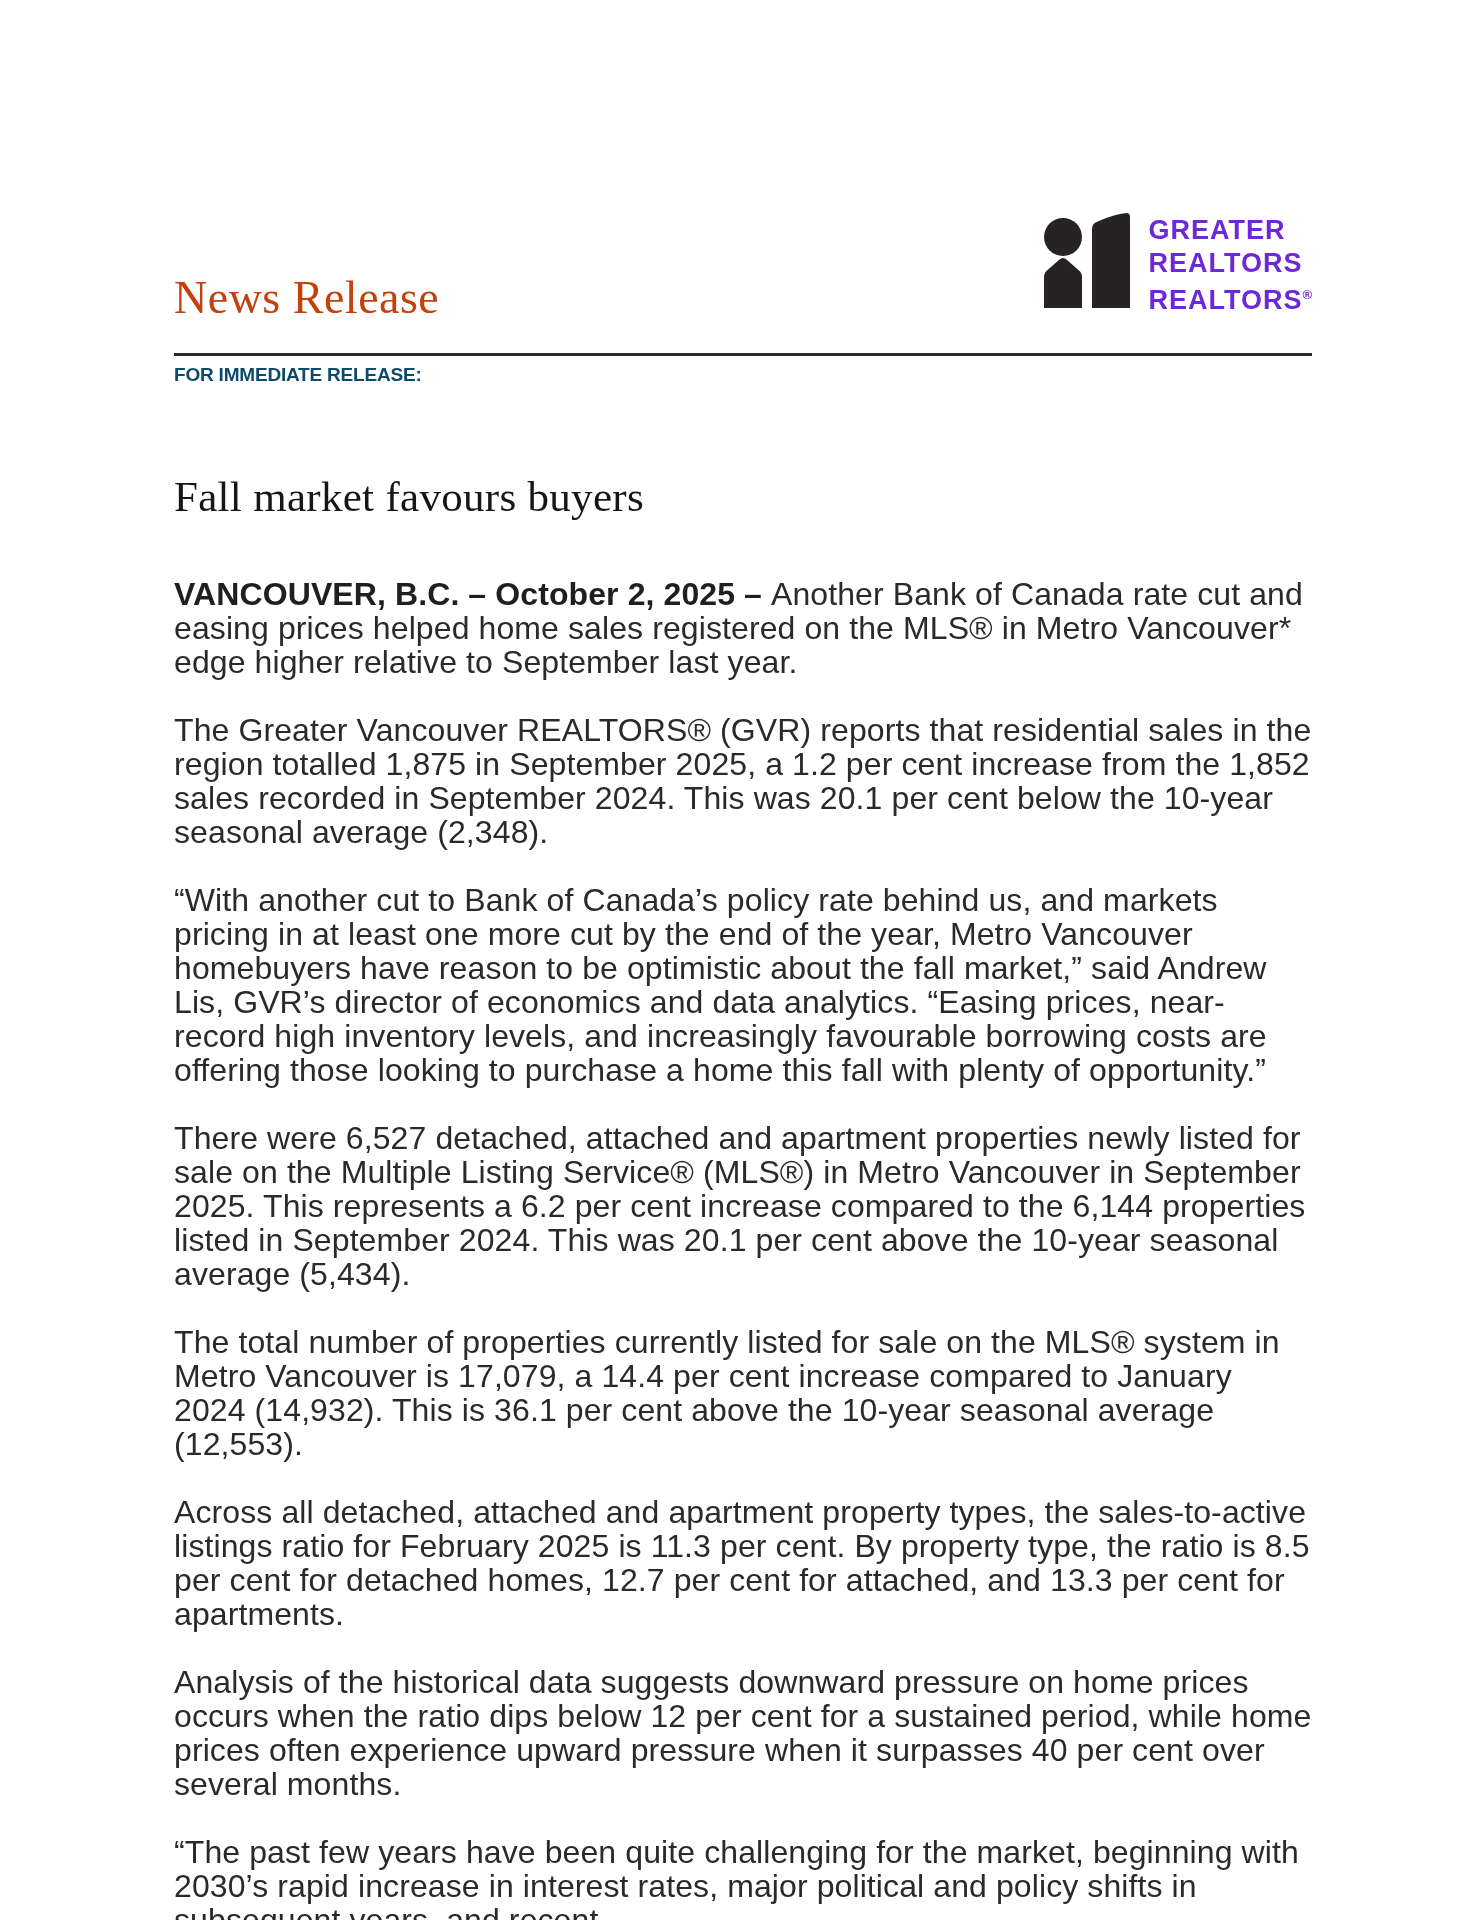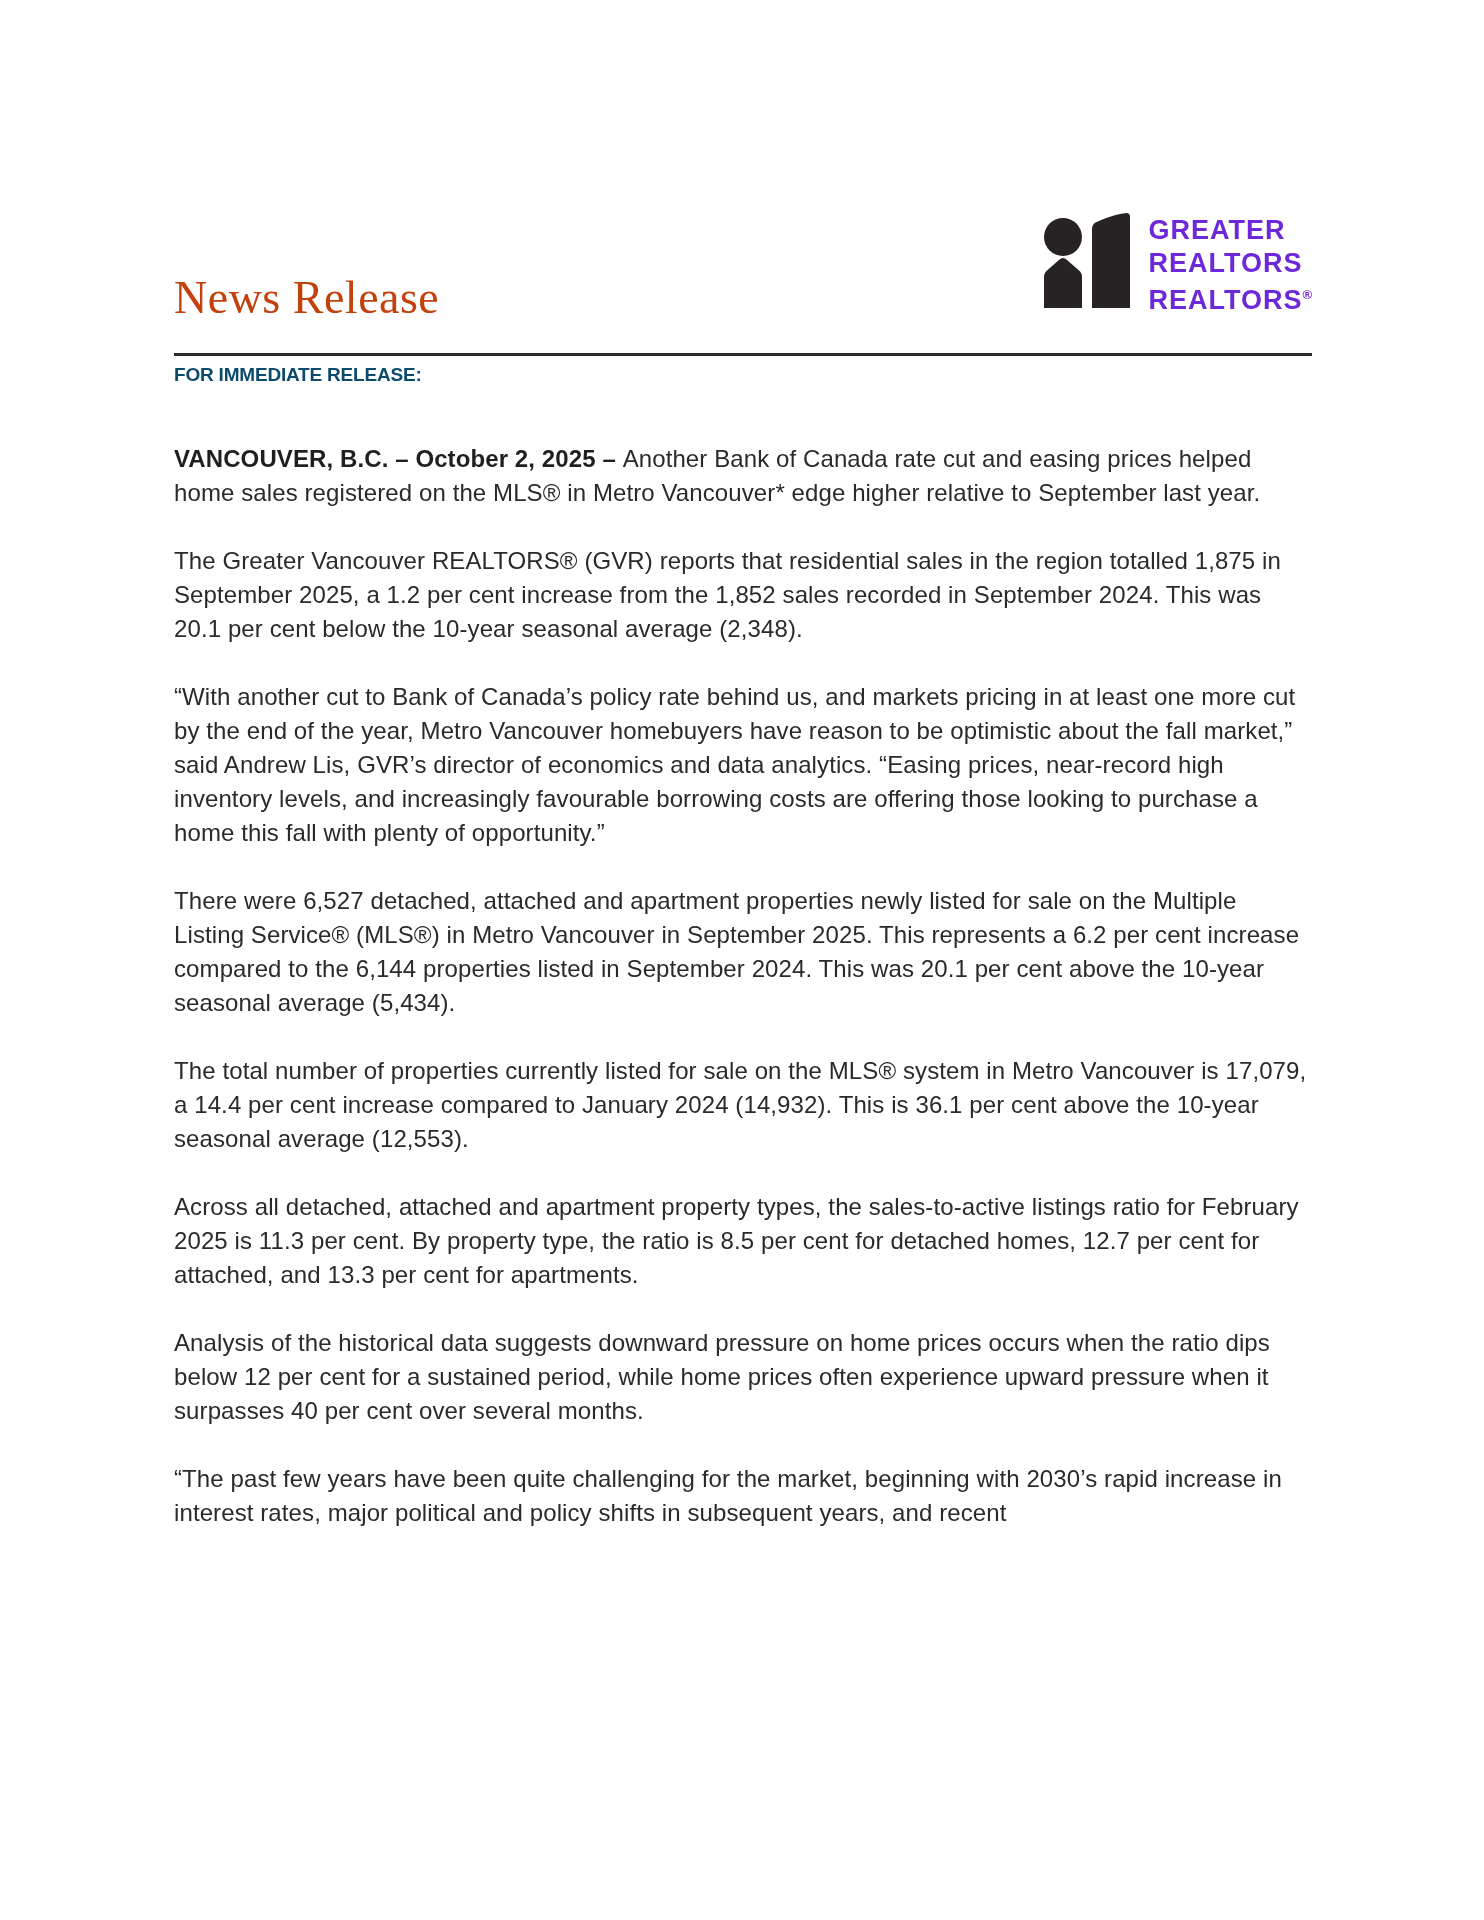--- a/index.html
+++ b/index.html
@@ -78,21 +78,21 @@
     color: #161616;
     letter-spacing: 0.3px;
   }
 
   .article-body {
     margin-top: 56px;
     max-width: 1146px;
   }
 
   .article-body p {
-    font-size: 24px;
+    font-size: 32px;
     line-height: 34px;
     color: #2a2a2a;
     margin-bottom: 34px;
     letter-spacing: 0.1px;
   }
 
   .article-body p strong {
     font-weight: 700;
     color: #1f1f1f;
   }
@@ -118,20 +118,21 @@
         <div>REALTORS</div>
         <div><span>REALTORS</span><sup>®</sup></div>
       </div>
     </div>
   </header>
 
   <hr class="rule">
 
   <div class="release-label">FOR IMMEDIATE RELEASE:</div>
 
+  <h2 class="headline">Fall market favours buyers</h2>
 
   <main class="article-body">
       <p><strong>VANCOUVER, B.C. – October 2, 2025 – </strong>Another Bank of Canada rate cut and easing prices helped home sales registered on the MLS® in Metro Vancouver* edge higher relative to September last year.</p>
       <p>The Greater Vancouver REALTORS® (GVR) reports that residential sales in the region totalled 1,875 in September 2025, a 1.2 per cent increase from the 1,852 sales recorded in September 2024. This was 20.1 per cent below the 10-year seasonal average (2,348).</p>
       <p>“With another cut to Bank of Canada’s policy rate behind us, and markets pricing in at least one more cut by the end of the year, Metro Vancouver homebuyers have reason to be optimistic about the fall market,” said Andrew Lis, GVR’s director of economics and data analytics.  “Easing prices, near-record high inventory levels, and increasingly favourable borrowing costs are offering those looking to purchase a home this fall with plenty of opportunity.”</p>
       <p>There were 6,527 detached, attached and apartment properties newly listed for sale on the Multiple Listing Service® (MLS®) in Metro Vancouver in September 2025. This represents a 6.2 per cent increase compared to the 6,144 properties listed in September 2024. This was 20.1 per cent above the 10-year seasonal average (5,434).</p>
       <p>The total number of properties currently listed for sale on the MLS® system in Metro Vancouver is 17,079, a 14.4 per cent increase compared to January 2024 (14,932). This is 36.1 per cent above the 10-year seasonal average (12,553).</p>
       <p>Across all detached, attached and apartment property types, the sales-to-active listings ratio for February 2025 is 11.3 per cent. By property type, the ratio is 8.5 per cent for detached homes, 12.7 per cent for attached, and 13.3 per cent for apartments.</p>
       <p>Analysis of the historical data suggests downward pressure on home prices occurs when the ratio dips below 12 per cent for a sustained period, while home prices often experience upward pressure when it surpasses 40 per cent over several months.</p>
       <p>“The past few years have been quite challenging for the market, beginning with 2030’s rapid increase in interest rates, major political and policy shifts in subsequent years, and recent</p>

